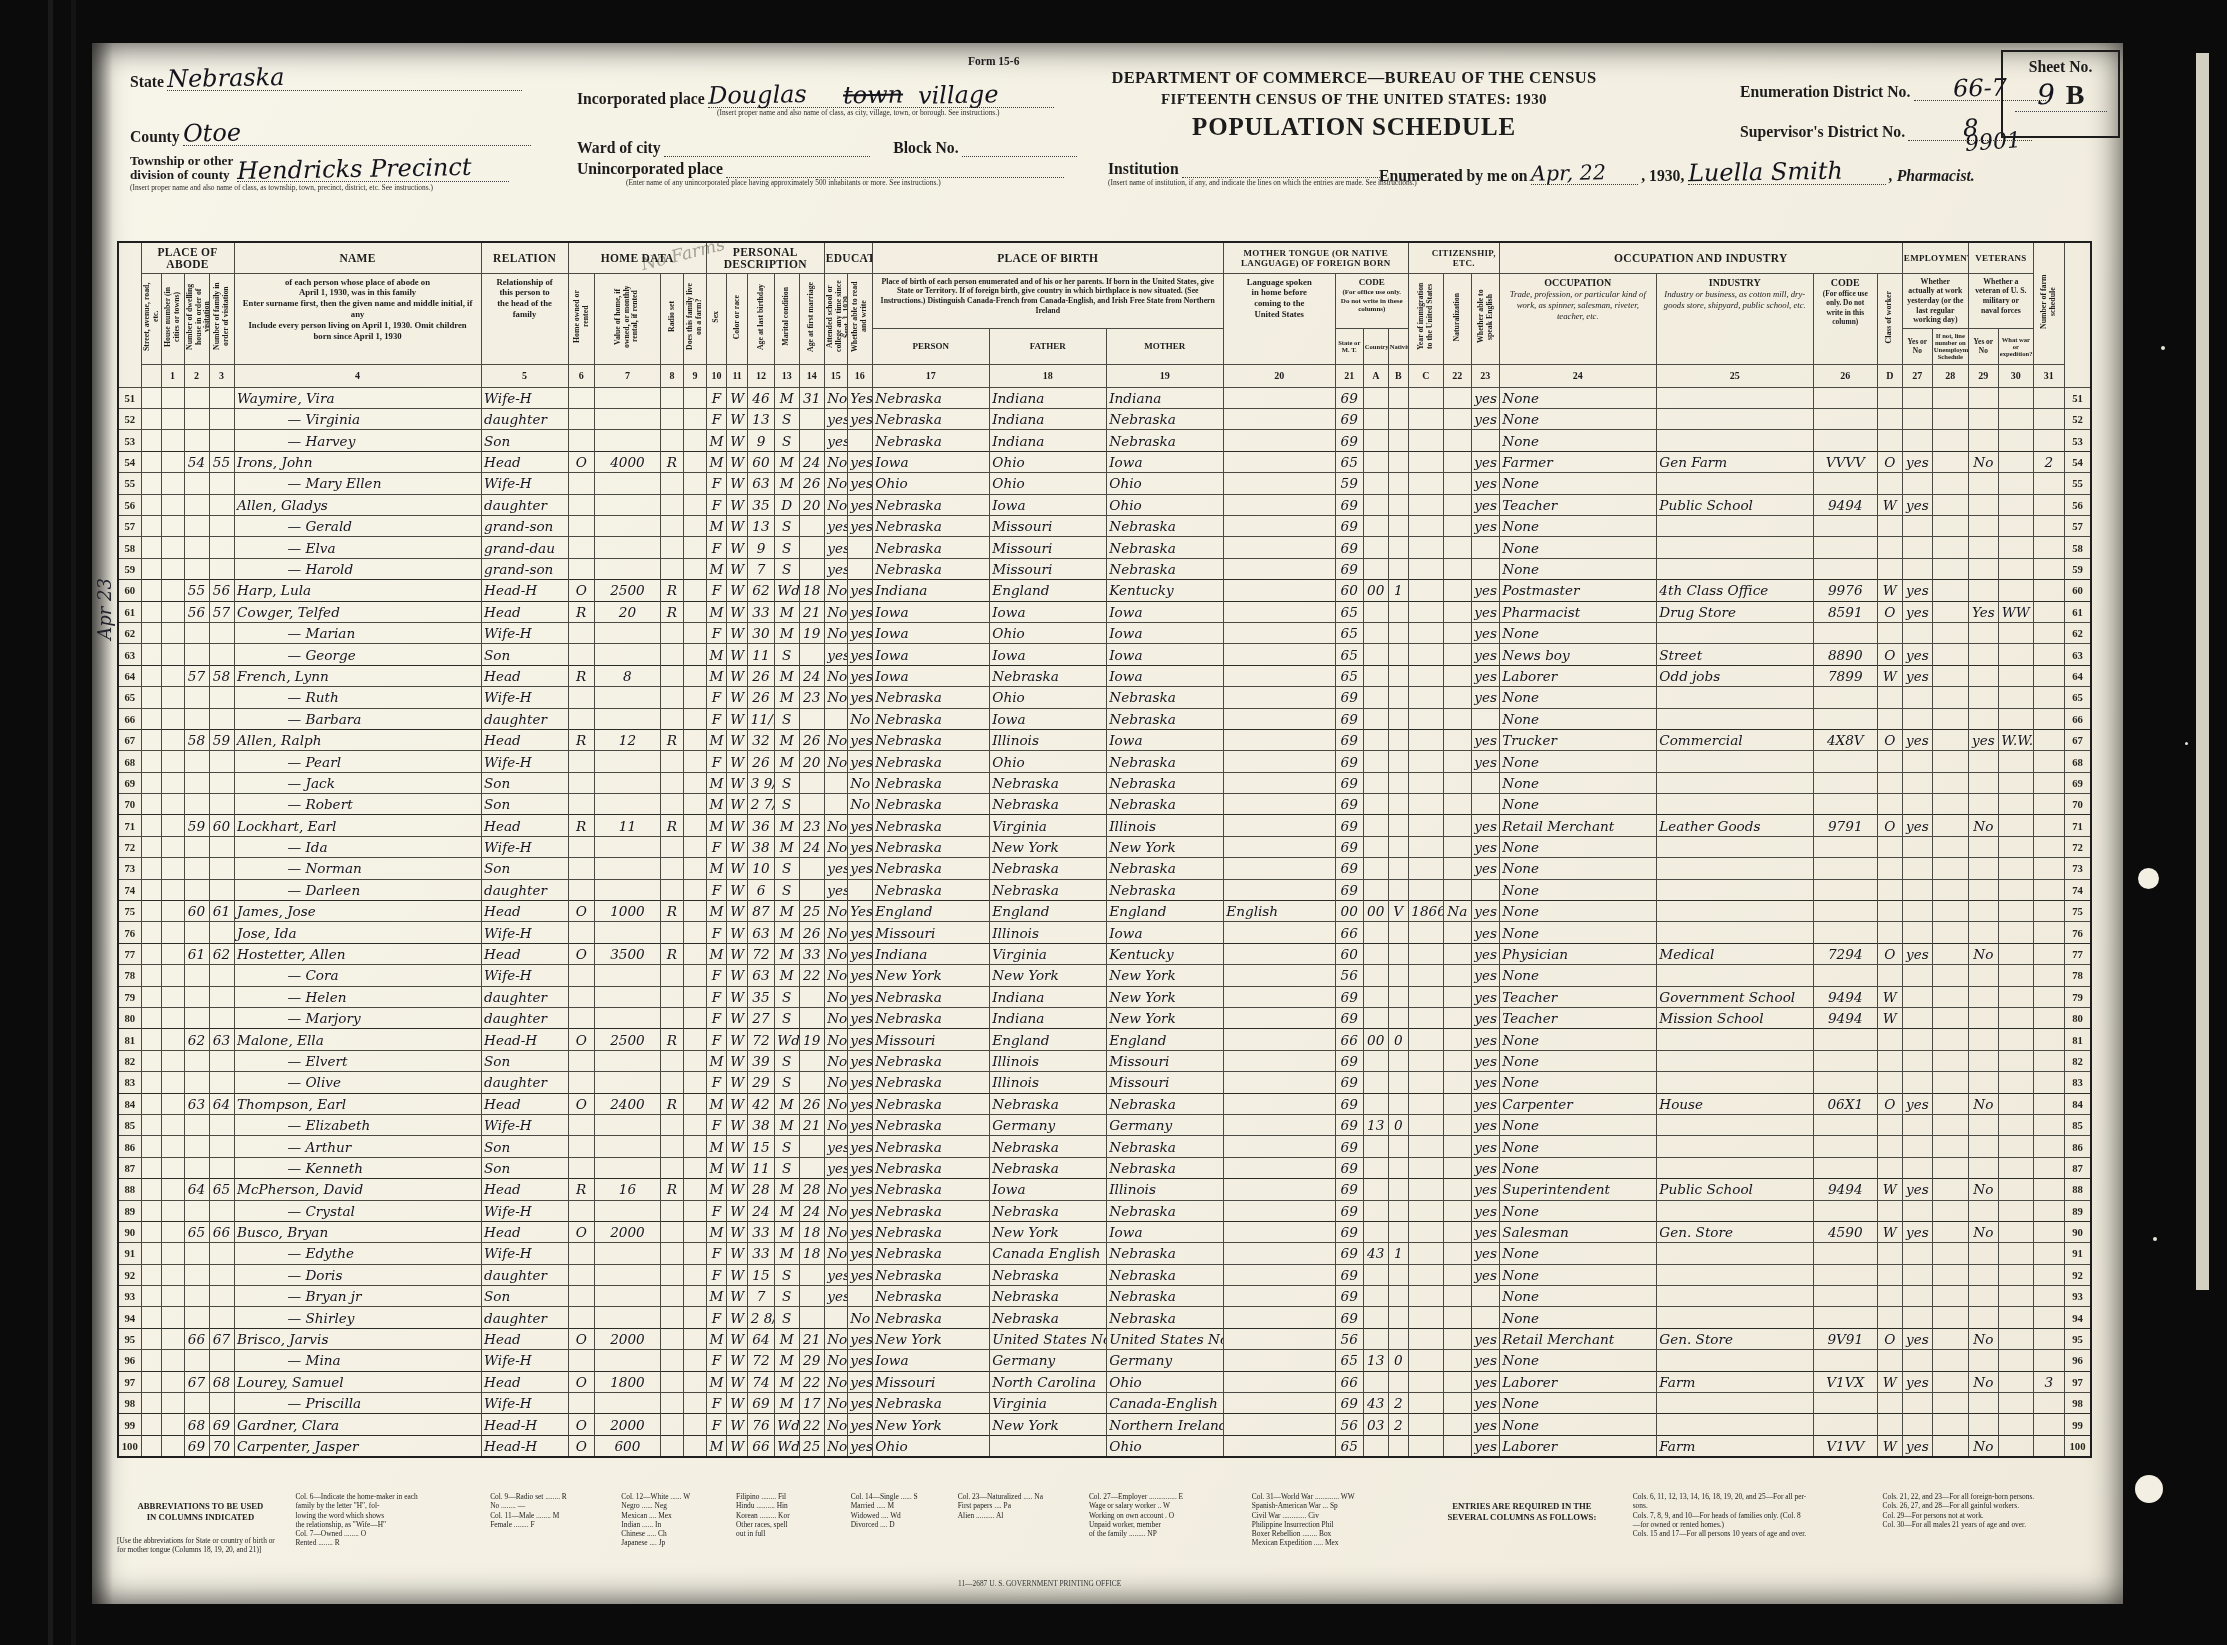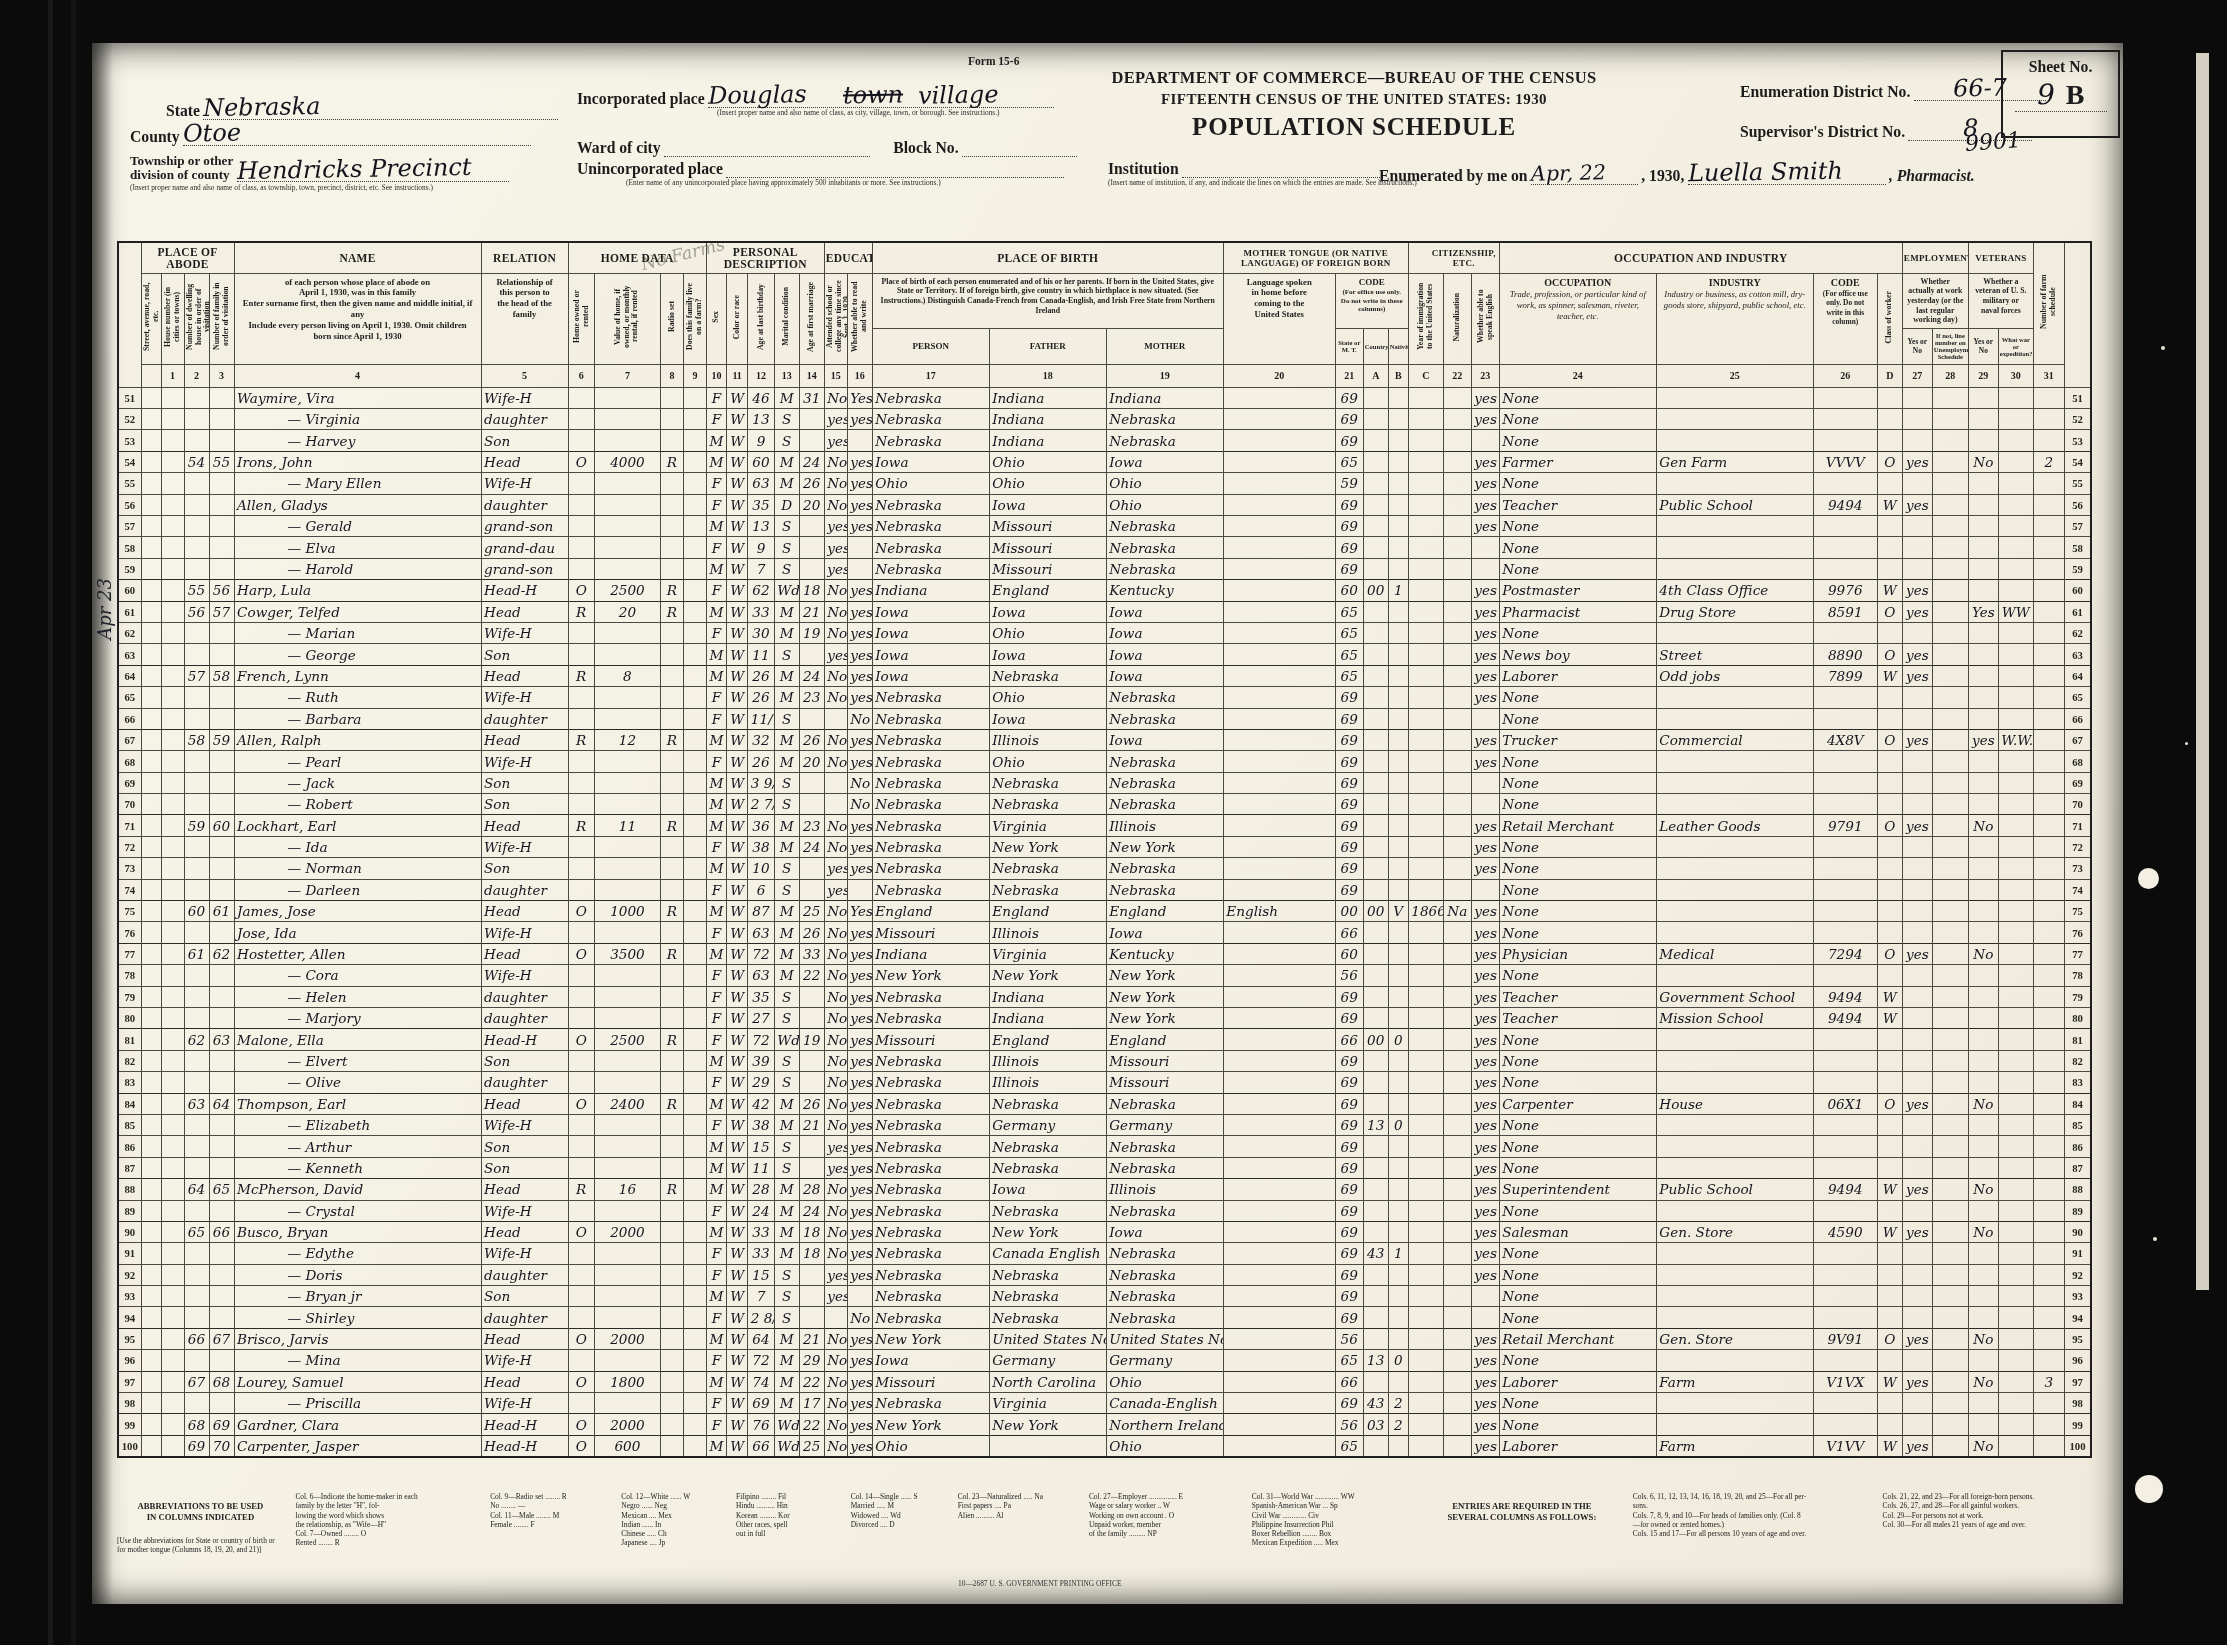--- a/index.html
+++ b/index.html
@@ -75,21 +75,21 @@
   <div class="page-edge-shadow"></div>
 
   <div class="abs p" style="left:876px;top:11.5px;font-weight:bold;font-size:11.5px;">Form 15-6</div>
 
   <div class="abs" style="left:932px;top:25px;width:660px;text-align:center;">
     <div class="dept p">DEPARTMENT OF COMMERCE—BUREAU OF THE CENSUS</div>
     <div class="title p">FIFTEENTH CENSUS OF THE UNITED STATES: 1930</div>
     <div class="subtitle p">POPULATION SCHEDULE</div>
   </div>
 
-  <div class="abs" style="left:38px;top:55px;margin-left:36px;">
+  <div class="abs" style="left:38px;top:26px;">
     <span class="lbl">State</span>
     <span class="dotline" style="width:355px;"><span class="hw2">Nebraska</span></span>
   </div>
   <div class="abs" style="left:38px;top:81px;">
     <span class="lbl">County</span>
     <span class="dotline" style="width:348px;"><span class="hw2">Otoe</span></span>
   </div>
   <div class="abs" style="left:38px;top:111px;">
     <span class="lbl-sm" style="white-space:pre-line;vertical-align:bottom;">Township or other
 division of county</span>
@@ -2361,21 +2361,21 @@
     <div class="fblock" style="width:247px;">Cols. 6, 11, 12, 13, 14, 16, 18, 19, 20, and 25—For all per-
 sons.
 Cols. 7, 8, 9, and 10—For heads of families only.  (Col. 8
 —for owned or rented homes.)
 Cols. 15 and 17—For all persons 10 years of age and over.</div>
     <div class="fblock" style="width:214px;">Cols. 21, 22, and 23—For all foreign-born persons.
 Cols. 26, 27, and 28—For all gainful workers.
 Col. 29—For persons not at work.
 Col. 30—For all males 21 years of age and over.</div>
   </div>
-  <div class="printer">10—2687      U. S. GOVERNMENT PRINTING OFFICE</div>
+  <div class="printer">11—2687      U. S. GOVERNMENT PRINTING OFFICE</div>
 </div>
 
 <div class="right-sliver"></div>
 <div class="punch-hole" style="left:2135px;top:1475px;"></div>
 <div class="punch-hole" style="left:2138px;top:868px;width:21.4px;height:21.4px;"></div>
 <div class="speck" style="left:2161px;top:346px;width:4.1px;height:4.1px;"></div>
 <div class="speck" style="left:2185px;top:742px;width:3.3px;height:3.3px;"></div>
 <div class="speck" style="left:2153px;top:1237px;width:4.1px;height:4.1px;"></div>
 
 

